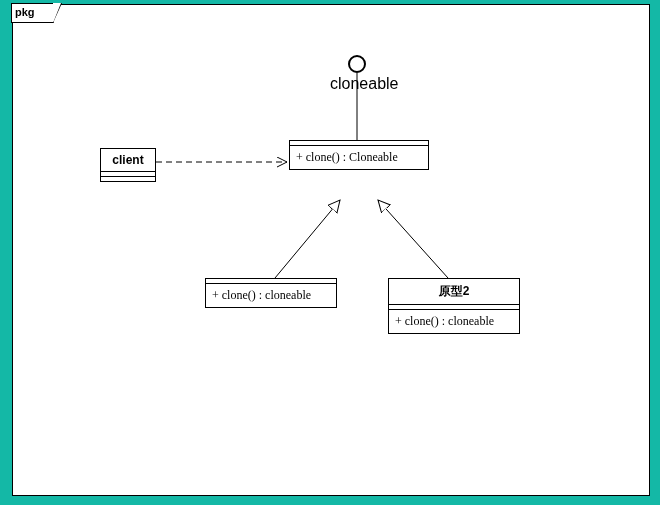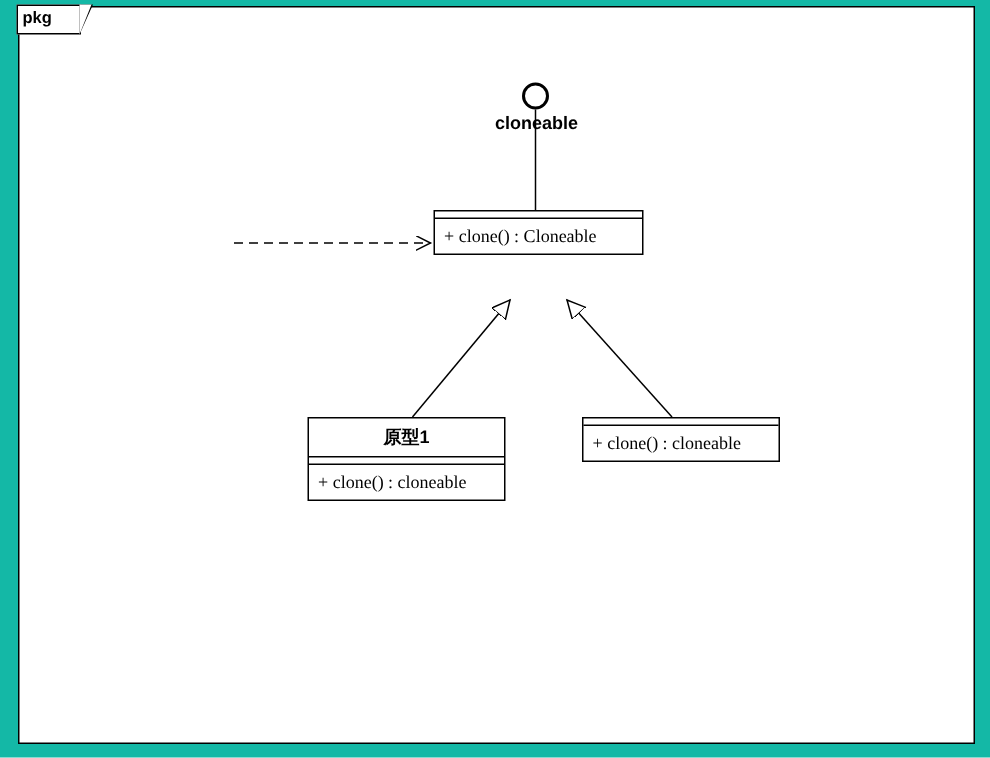--- a/index.html
+++ b/index.html
@@ -96,22 +96,22 @@
     position: absolute;
     width: 14px;
     height: 14px;
     border: 2px solid #000;
     border-radius: 50%;
     background: #fff;
     z-index: 2;
   }
   .cloneable-label {
     position: absolute;
-    font-weight: bold;
-    font-size: 12px;
+    font-weight: normal;
+    font-size: 16px;
     z-index: 2;
   }
 
   svg.connectors {
     position: absolute;
     left: 0;
     top: 0;
     width: 660px;
     height: 505px;
     z-index: 1;
@@ -123,33 +123,38 @@
 <div class="canvas">
 
   <div class="pkg-frame"></div>
   <div class="pkg-tab-wrap">
     <div class="pkg-tab">pkg</div>
   </div>
 
   <div class="cloneable-circle" style="left:348px; top:55px;"></div>
   <div class="cloneable-label" style="left:330px; top:75px;">cloneable</div>
 
+  <div class="class-box" style="left:100px; top:148px; width:54px;">
+    <div class="class-name">client</div>
+    <div class="class-attr"></div>
+    <div class="class-ops empty"></div>
+  </div>
 
   <div class="class-box" style="left:289px; top:140px; width:138px;">
     <div class="class-attr"></div>
     <div class="class-ops">+ clone() : Cloneable</div>
   </div>
 
   <div class="class-box" style="left:205px; top:278px; width:130px;">
-    <div class="class-name">原型1</div>
     <div class="class-attr"></div>
     <div class="class-ops">+ clone() : cloneable</div>
   </div>
 
   <div class="class-box" style="left:388px; top:278px; width:130px;">
+    <div class="class-name">原型2</div>
     <div class="class-attr"></div>
     <div class="class-ops">+ clone() : cloneable</div>
   </div>
 
   <svg class="connectors">
     <defs>
       <marker id="arrow-open" markerWidth="12" markerHeight="12" refX="10" refY="5" orient="auto">
         <path d="M0,0 L10,5 L0,10" fill="none" stroke="#000" stroke-width="1"></path>
       </marker>
       <marker id="arrow-hollow" markerWidth="14" markerHeight="14" refX="12" refY="6" orient="auto">

